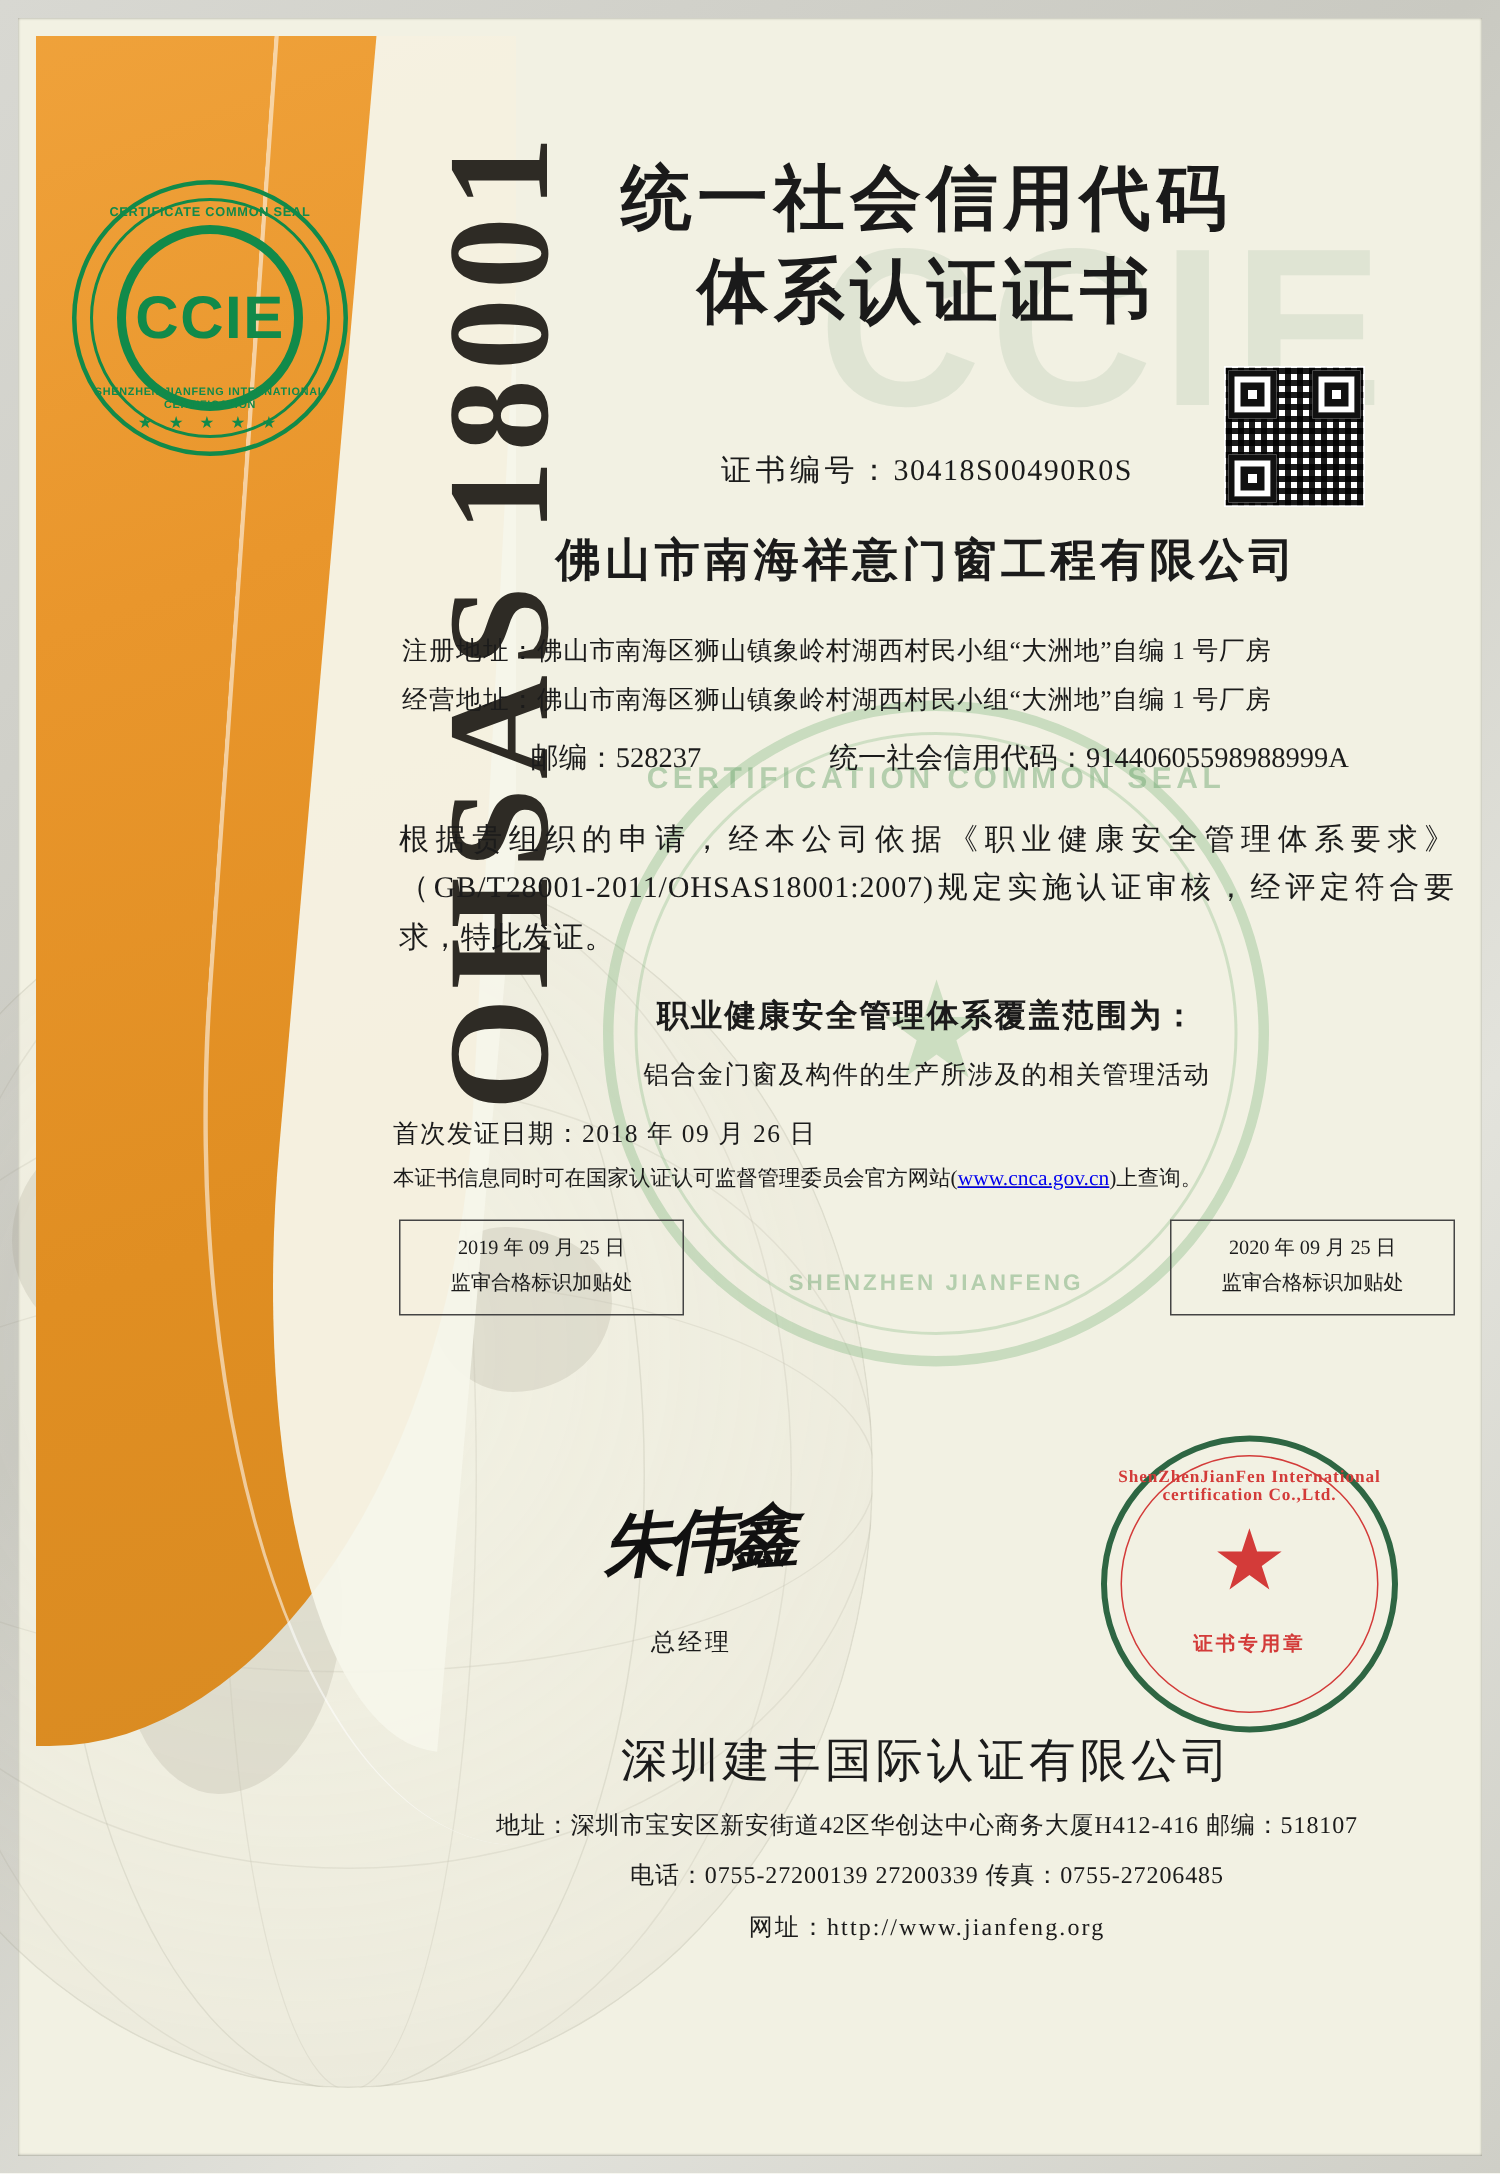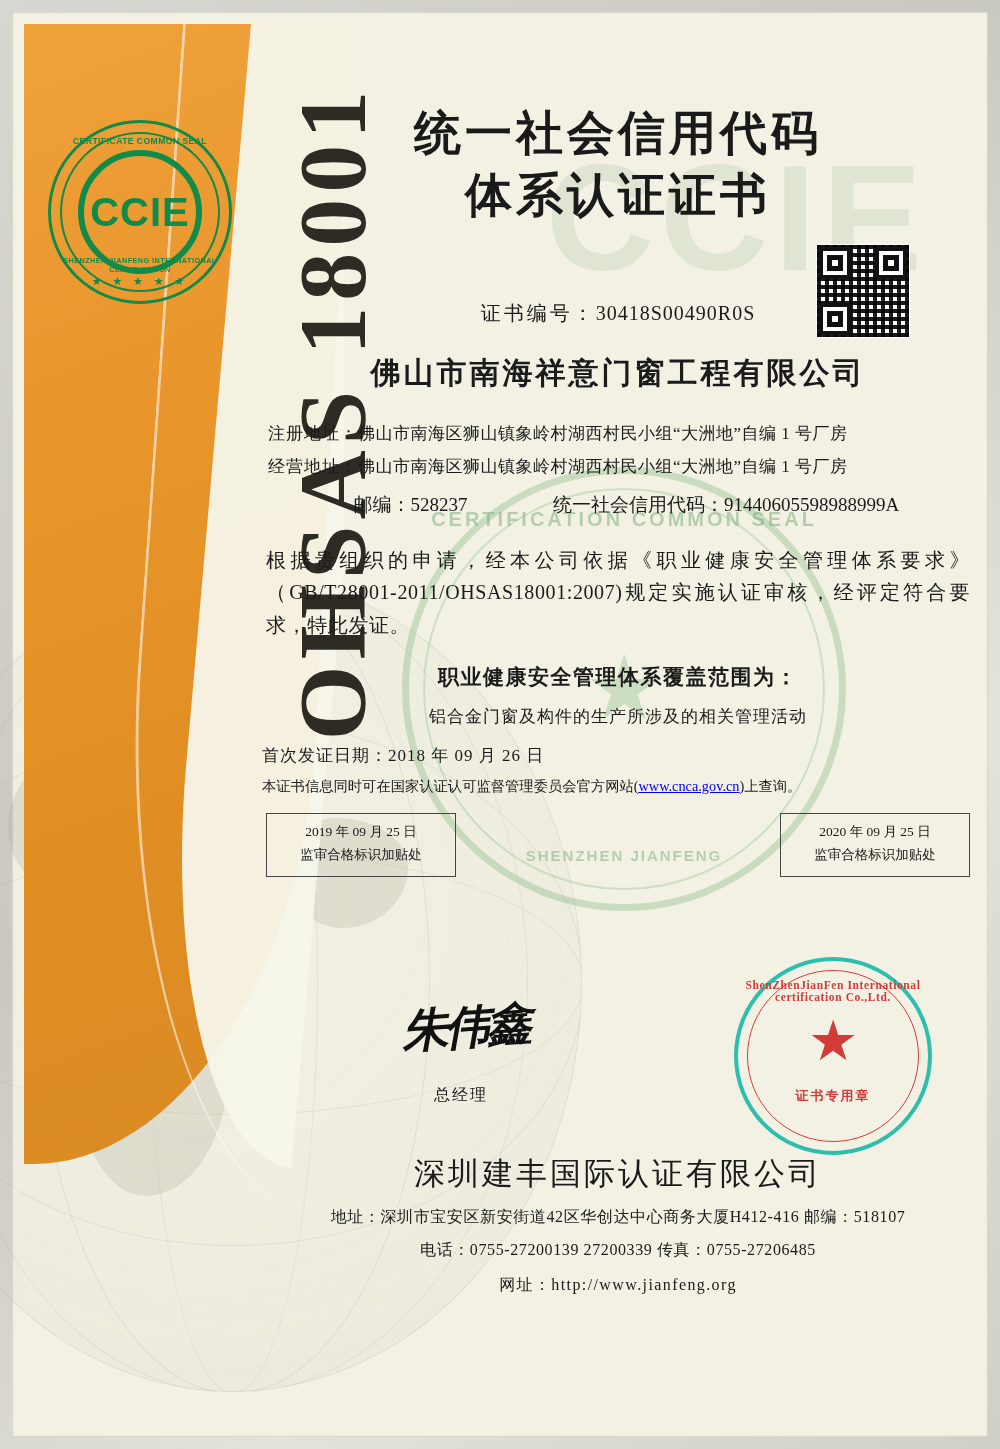--- a/index.html
+++ b/index.html
@@ -372,21 +372,21 @@
     letter-spacing: 2px;
   }
   
   .red-stamp {
     position: absolute;
     right: 42px;
     top: -40px;
     width: 190px;
     height: 190px;
     border-radius: 50%;
-    border: 4px solid #14b8a6;
+    border: 4px solid #14532d;
     color: #cf2222;
     opacity: .88;
   }
   .red-stamp:after {
     content: "";
     position: absolute;
     inset: 9px;
     border-radius: 50%;
     border: 1.5px solid #cf2222;
   }

